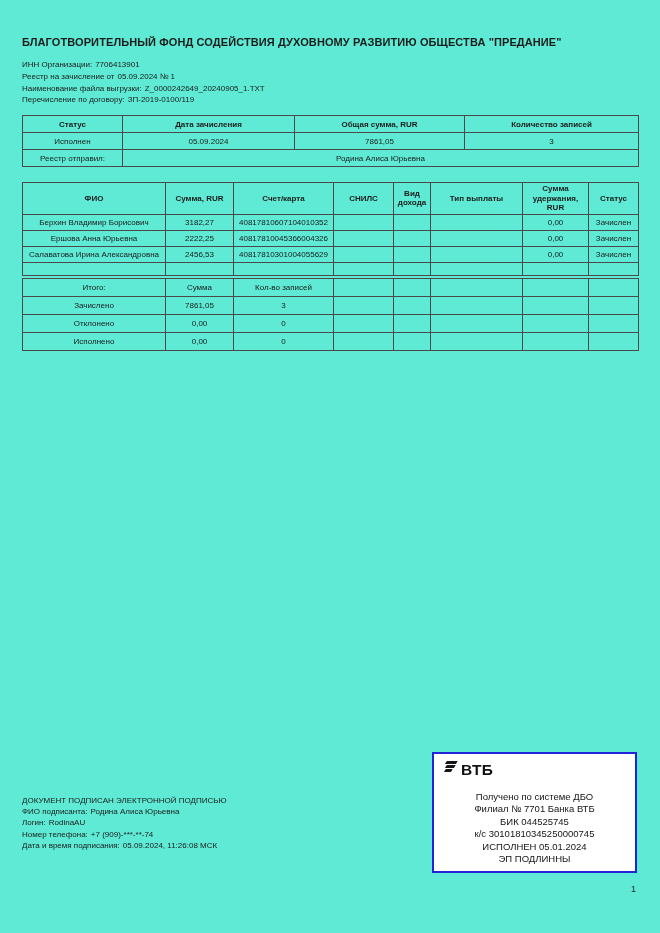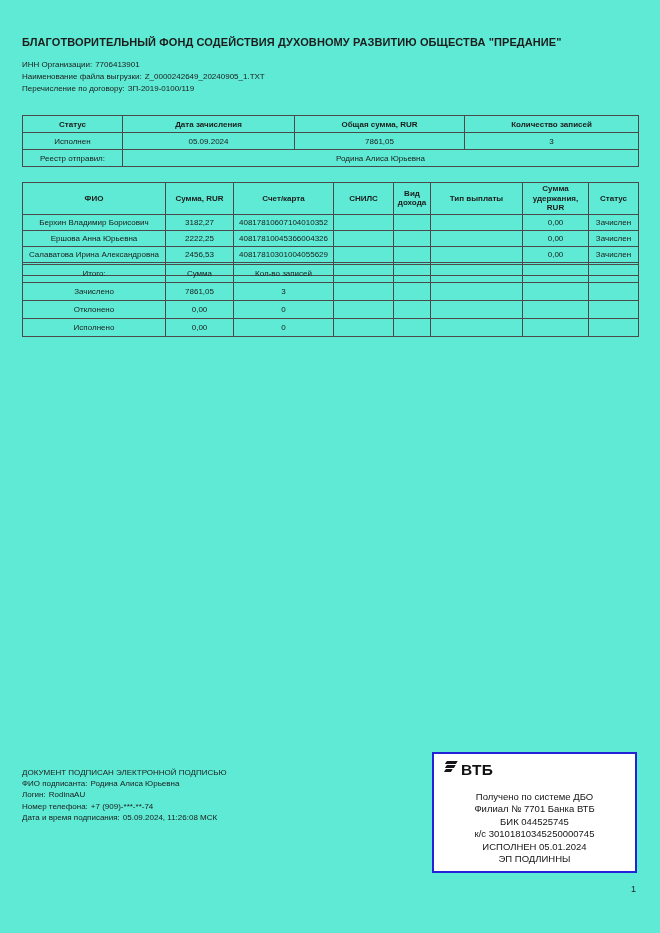--- a/index.html
+++ b/index.html
@@ -35,25 +35,25 @@
   .b{font-weight:bold;margin-left:8px;}
 
   .summary{top:115px;}
   .summary tr{height:17px;}
 
   .main{top:182px;}
   .main tr.hdr{height:30px;}
   .main tr.data{height:16px;}
   .main tr.empty{height:13px;}
 
-  .totals{top:264px;}
+  .totals{top:278px;}
   .totals tr{height:18px;}
   .totals td{font-weight:bold;}
 
-  .signature{position:absolute;left:22px;top:767px;font-size:8px;line-height:11.2px;}
+  .signature{position:absolute;left:22px;top:795px;font-size:8px;line-height:11.2px;}
   .sig-line .lbl{margin-right:3px;}
 
   .stamp{
     position:absolute;left:432px;top:752px;width:205px;height:121px;
     border:2px solid var(--stamp-border);background:#fff;
   }
   .stamp-logo{display:flex;align-items:center;margin:7px 0 0 10px;height:18px;}
   .wing{display:inline-block;margin-right:4px;position:relative;top:-3px;}
   .wing i{
     display:block;height:2.5px;background:#15151a;margin-bottom:1.6px;
@@ -69,20 +69,21 @@
 </style>
 </head>
 <body>
 
 <div class="page">
 
   <div class="title">БЛАГОТВОРИТЕЛЬНЫЙ ФОНД СОДЕЙСТВИЯ ДУХОВНОМУ РАЗВИТИЮ ОБЩЕСТВА "ПРЕДАНИЕ"</div>
 
   <div class="info">
     <div class="info-line"><span class="lbl">ИНН Организации:</span><span>7706413901</span></div>
+    <div class="info-line"><span class="lbl">Реестр на зачисление от</span><span>05.09.2024 № 1</span></div>
     <div class="info-line"><span class="lbl">Наименование файла выгрузки:</span><span>Z_0000242649_20240905_1.TXT</span></div>
     <div class="info-line"><span class="lbl">Перечисление по договору:</span><span>ЗП-2019-0100/119</span></div>
   </div>
 
   <table class="tbl summary">
     <colgroup>
         <col style="width:100px">
         <col style="width:172px">
         <col style="width:170px">
         <col style="width:174px">

